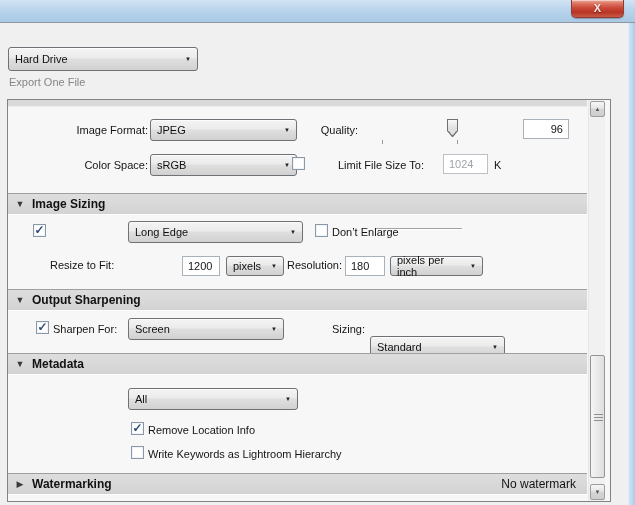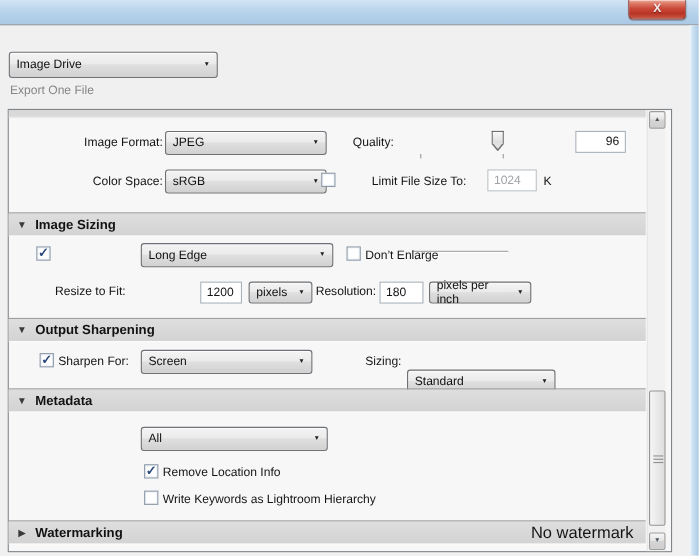--- a/index.html
+++ b/index.html
@@ -49,21 +49,21 @@
   .checkbox .mark { display:none; color:#2c4a7c; font-size:12px; font-weight:bold;
     line-height:10px; margin-top:-2px; }
   .checkbox.checked .mark { display:block; }
 
   .band { position:absolute; left:0; width:579px; height:21px;
     background:linear-gradient(180deg,#dedede 0%,#d3d3d3 100%);
     border-top:1px solid #9f9f9f; box-shadow:0 1px 0 #fdfdfd;
     display:flex; align-items:center; cursor:default; }
   .band .tri { width:24px; text-align:center; font-size:9px; color:#3a3a3a; }
   .band .bt { font-weight:bold; font-size:12px; color:#121212; }
-  .band .status { margin-left:auto; padding-right:11px; font-weight:normal; font-size:15px; }
+  .band .status { margin-left:auto; padding-right:11px; font-weight:normal; font-size:12px; }
 
   
   .slider-track { position:absolute; left:367px; top:128px; width:87px; height:2px;
     background:#a3a3a3; border-bottom:1px solid #fff; }
   .slider-thumb { position:absolute; left:439px; top:19px; width:11px; height:12px;
     background:linear-gradient(180deg,#f8f8f8,#d9d9d9); border:1px solid #707070;
     border-bottom:none; }
   .slider-thumb::after { content:""; position:absolute; left:-1px; top:11px;
     border-left:5px solid transparent; border-right:5px solid transparent;
     border-top:6px solid #707070; width:1px; }
@@ -93,21 +93,21 @@
 <body>
 
 <div class="titlebar">
   <div class="close-btn">
     <span>X</span>
   </div>
 </div>
 <div class="right-strip"></div>
 
 <div class="combo preset-combo">
-  <span>Image Drive</span>
+  <span>Hard Drive</span>
   <span class="arrow">▼</span>
 </div>
 <div class="subtitle label">Export One File</div>
 
 <div class="panel">
   <div class="panel-inner">
     <div class="remnant-band"></div>
 
     <div class="label r" style="left:30px; top:24px; width:110px;">Image Format:</div>
     <div class="combo" style="left:142px; top:19px; width:147px; height:22px;gap:10px;">

